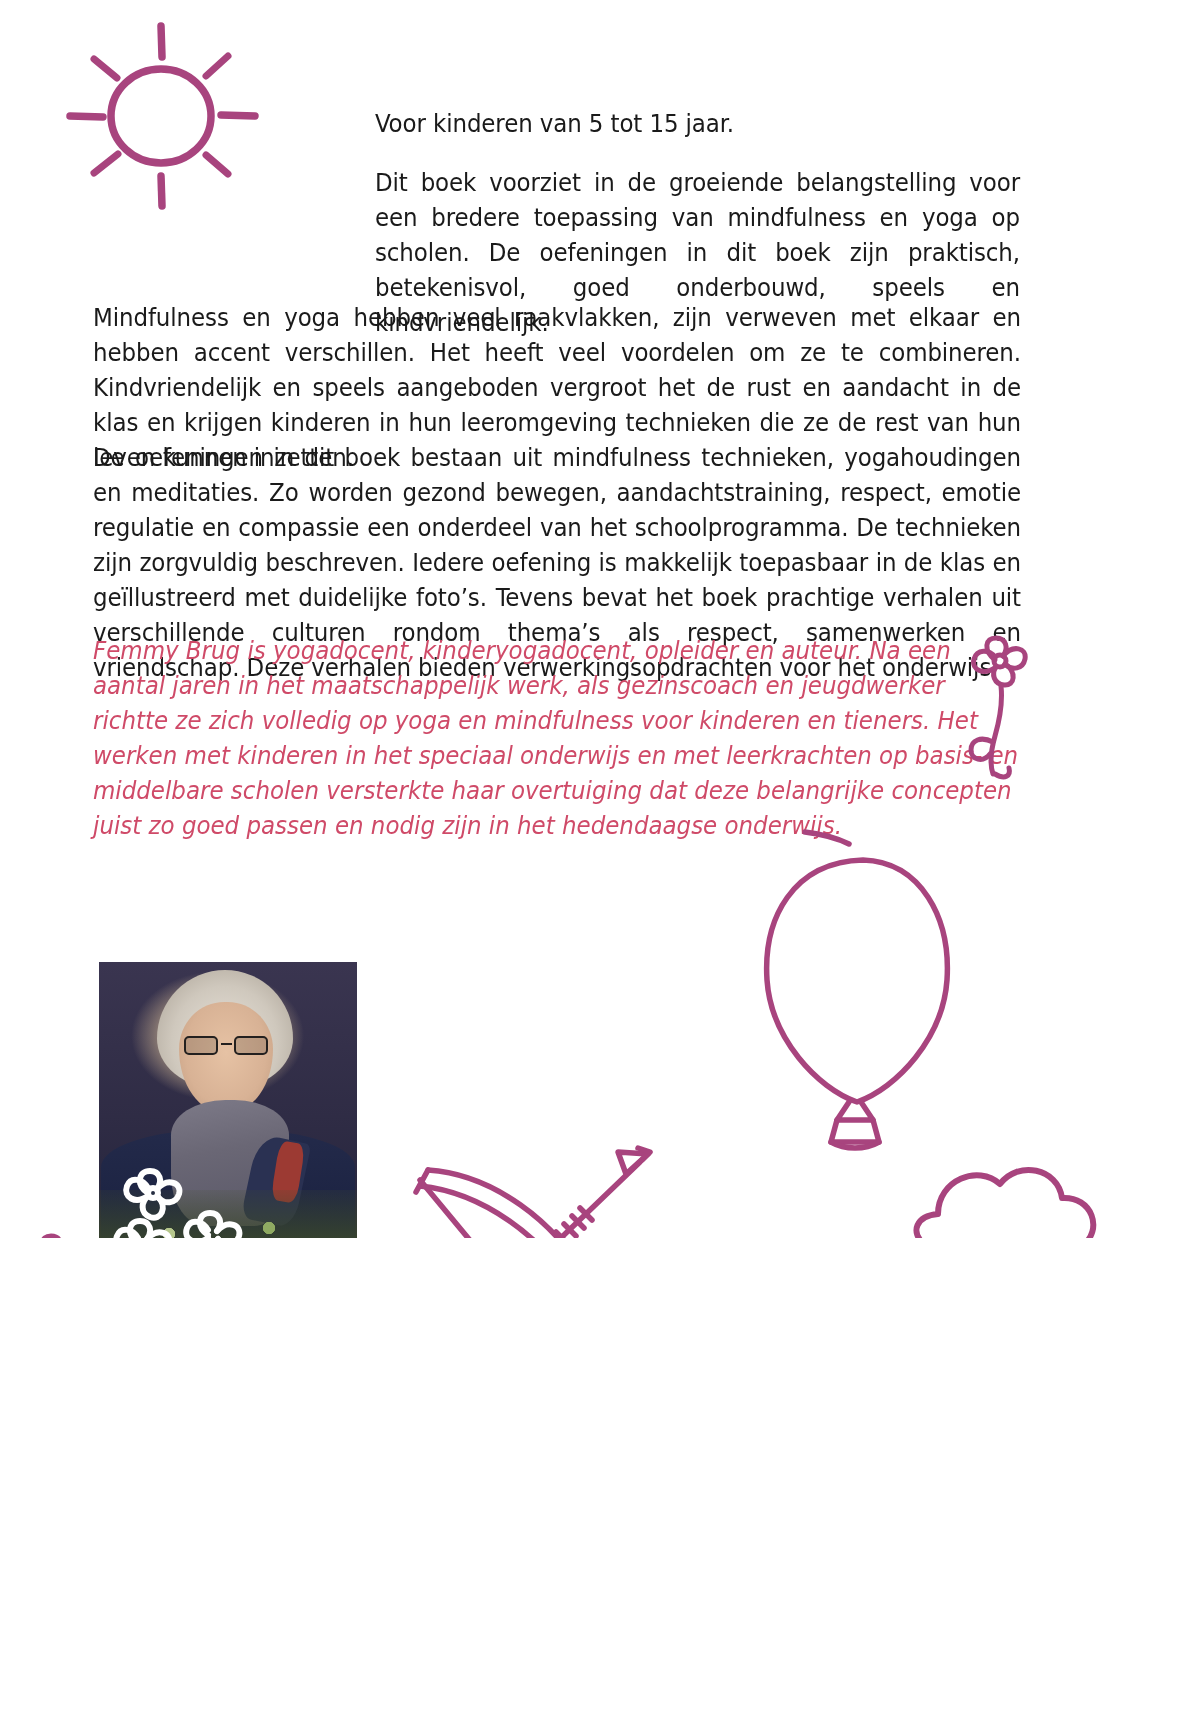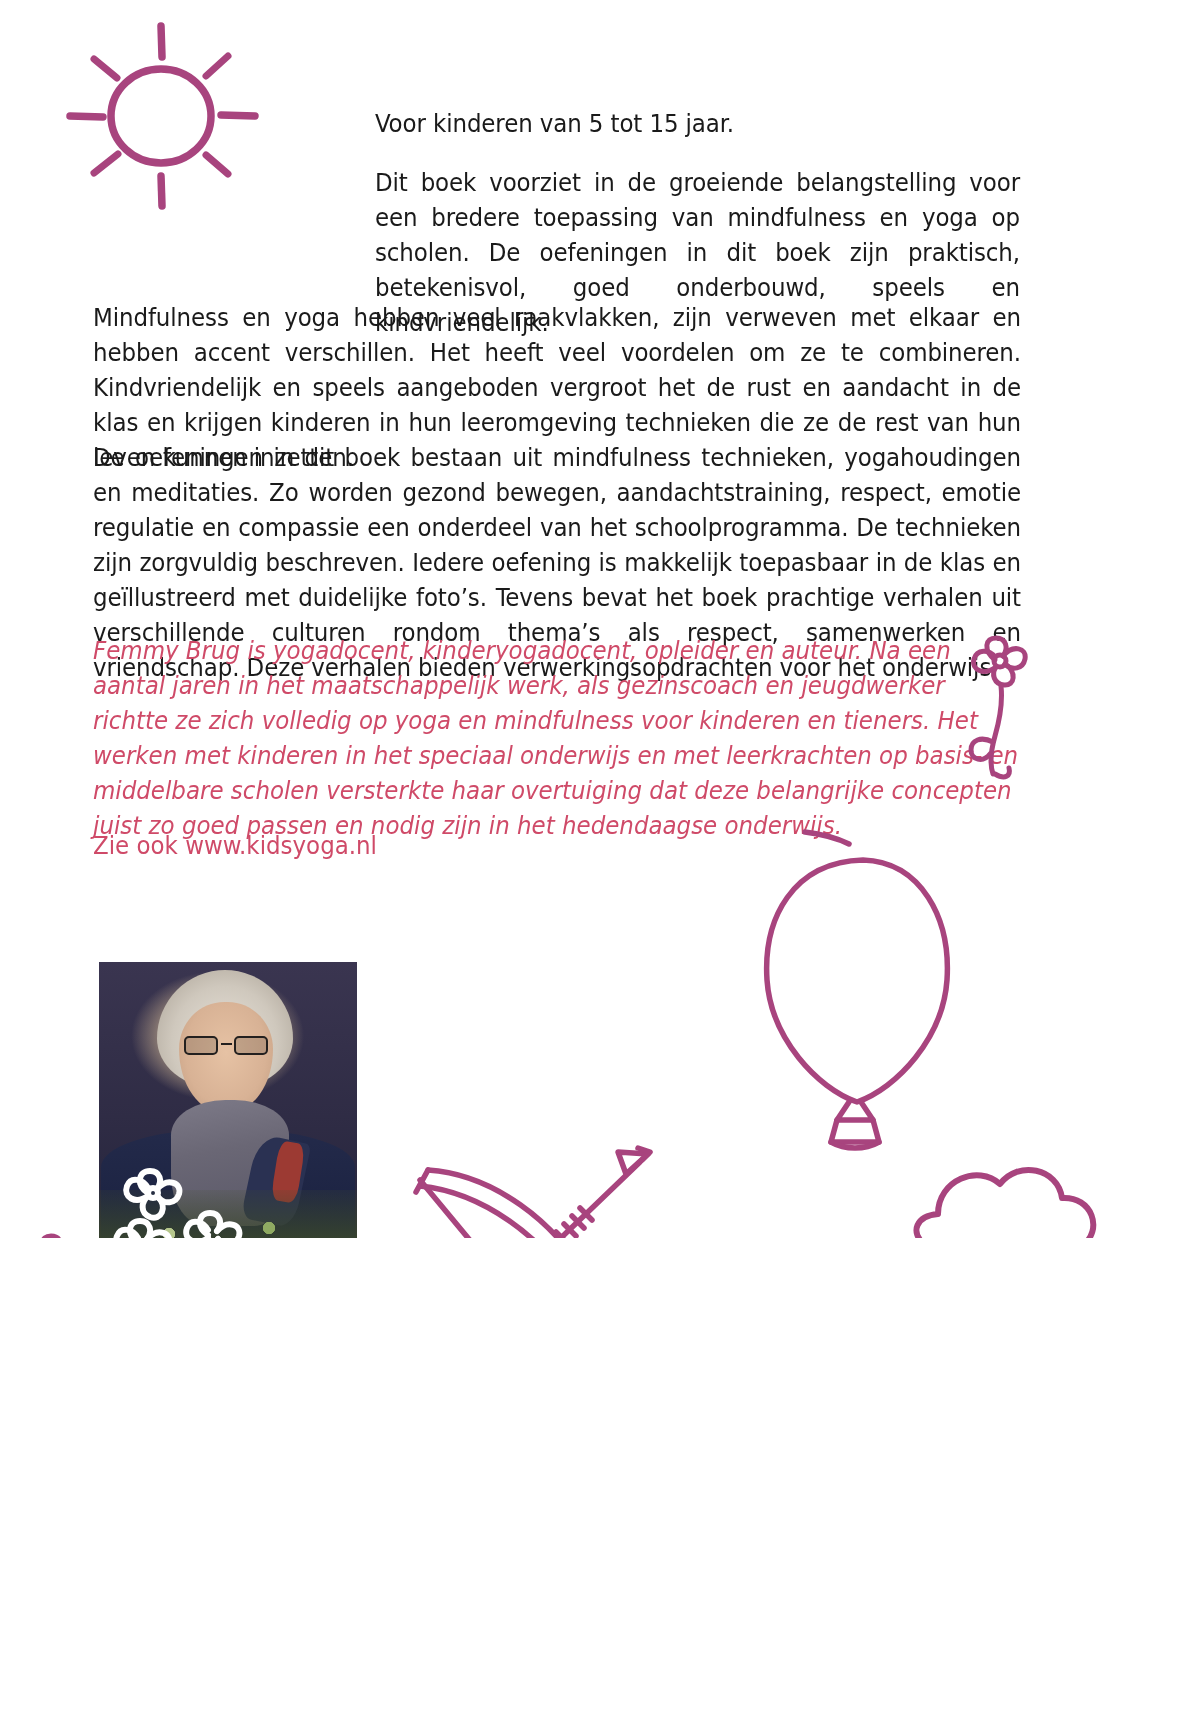--- a/index.html
+++ b/index.html
@@ -233,21 +233,20 @@
   <div class="txt-blk" id="intro-age">Voor kinderen van 5 tot 15 jaar.</div>
 
   <div class="txt-blk" id="intro-para">Dit boek voorziet in de groeiende belangstelling voor een bredere toepassing van mindfulness en yoga op scholen. De oefeningen in dit boek zijn praktisch, betekenisvol, goed onderbouwd, speels en kindvriendelijk.</div>
 
   <div class="txt-blk" id="body-para-1">Mindfulness en yoga hebben veel raakvlakken, zijn verweven met elkaar en hebben accent verschillen. Het heeft veel voordelen om ze te combineren. Kindvriendelijk en speels aangeboden vergroot het de rust en aandacht in de klas en krijgen kinderen in hun leeromgeving technieken die ze de rest van hun leven kunnen inzetten.</div>
 
   <div class="txt-blk" id="body-para-2">De oefeningen in dit boek bestaan uit mindfulness technieken, yogahoudingen en meditaties. Zo worden gezond bewegen, aandachtstraining, respect, emotie regulatie en compassie een onderdeel van het schoolprogramma. De technieken zijn zorgvuldig beschreven. Iedere oefening is makkelijk toepasbaar in de klas en geïllustreerd met duidelijke foto’s. Tevens bevat het boek prachtige verhalen uit verschillende culturen rondom thema’s als respect, samenwerken en vriendschap. Deze verhalen bieden verwerkingsopdrachten voor het onderwijs.</div>
 
   <div id="bio-para">Femmy Brug is yogadocent, kinderyogadocent, opleider en auteur. Na een aantal jaren in het maatschappelijk werk, als gezinscoach en jeugdwerker richtte ze zich volledig op yoga en mindfulness voor kinderen en tieners. Het werken met kinderen in het speciaal onderwijs en met leerkrachten op basis- en middelbare scholen versterkte haar overtuiging dat deze belangrijke concepten juist zo goed passen en nodig zijn in het hedendaagse onderwijs.</div>
 
-  <div id="zie-ook">Zie ook www.kidsyoga.nl</div>
 
   <svg class="deco" style="left:955px; top:630px;" width="90" height="160" viewBox="0 0 90 160">
     <g fill="none" stroke="#a8447e" stroke-width="5" stroke-linecap="round" stroke-linejoin="round">
       <path d="M40 30 C28 20 30 8 41 8 C51 8 54 18 48 26"></path>
       <path d="M48 26 C58 14 72 18 70 29 C68 39 57 41 50 34"></path>
       <path d="M50 34 C62 42 60 56 49 55 C39 54 36 44 41 37"></path>
       <path d="M41 37 C29 46 16 40 19 29 C22 19 34 19 40 27"></path>
       <circle cx="45" cy="31" r="6"></circle>
       <path d="M46 56 C48 74 44 92 40 106 C36 120 34 132 38 144"></path>
       <path d="M38 112 C26 106 16 110 16 120 C16 130 28 133 35 124"></path>

